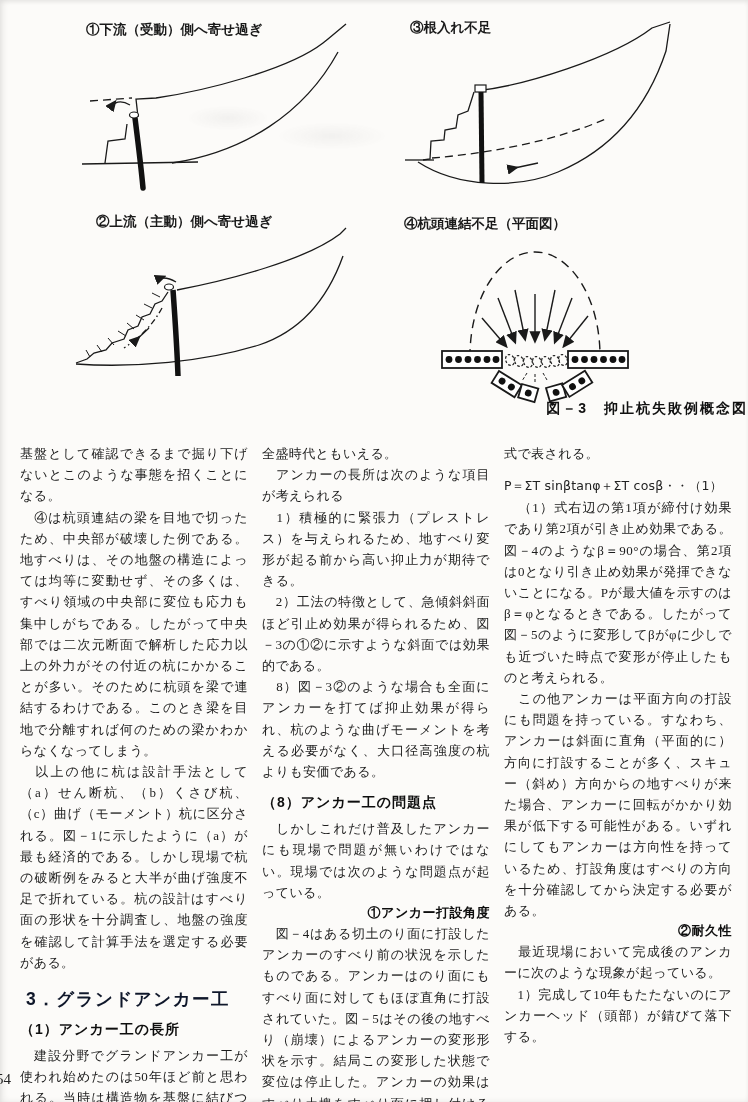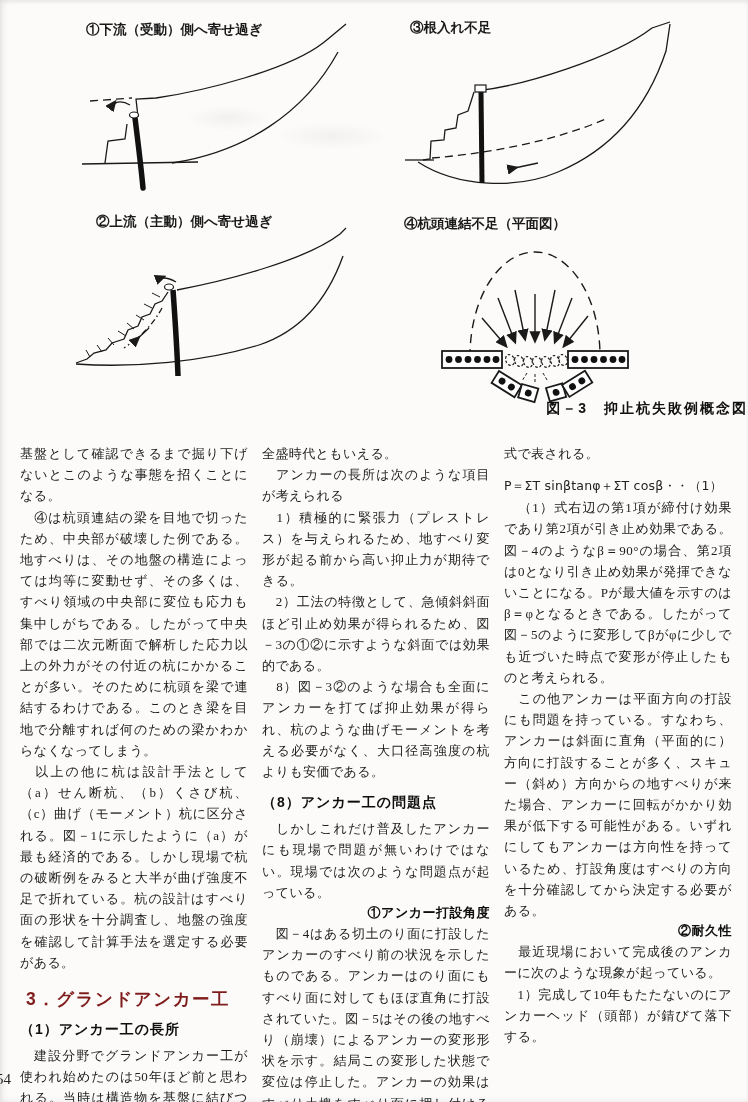--- a/index.html
+++ b/index.html
@@ -29,21 +29,21 @@
     display:flex;gap:14px;
   }
   .col{width:228px;flex:0 0 228px;}
   .col p{
     margin:0;font-size:13px;line-height:21.2px;
     text-align:justify;text-justify:inter-ideograph;
     letter-spacing:.4px;
   }
   .h-big{
     font-family:"Liberation Sans",sans-serif;font-weight:bold;
-    font-size:17.5px;letter-spacing:1.5px;margin:14px 0 10px 6px;color:#7f1d1d;
+    font-size:17.5px;letter-spacing:1.5px;margin:14px 0 10px 6px;color:#0f172a;
   }
   .h-sub{
     font-family:"Liberation Sans",sans-serif;font-weight:bold;
     font-size:14px;letter-spacing:1px;margin:2px 0 6px 0;color:#0e0e0e;
   }
   .h-sub2{
     font-family:"Liberation Sans",sans-serif;font-weight:bold;
     font-size:13px;letter-spacing:.5px;margin:1px 0 1px 12px;color:#0e0e0e;text-align:right;
   }
   .gap-top{margin-top:12px !important;}

